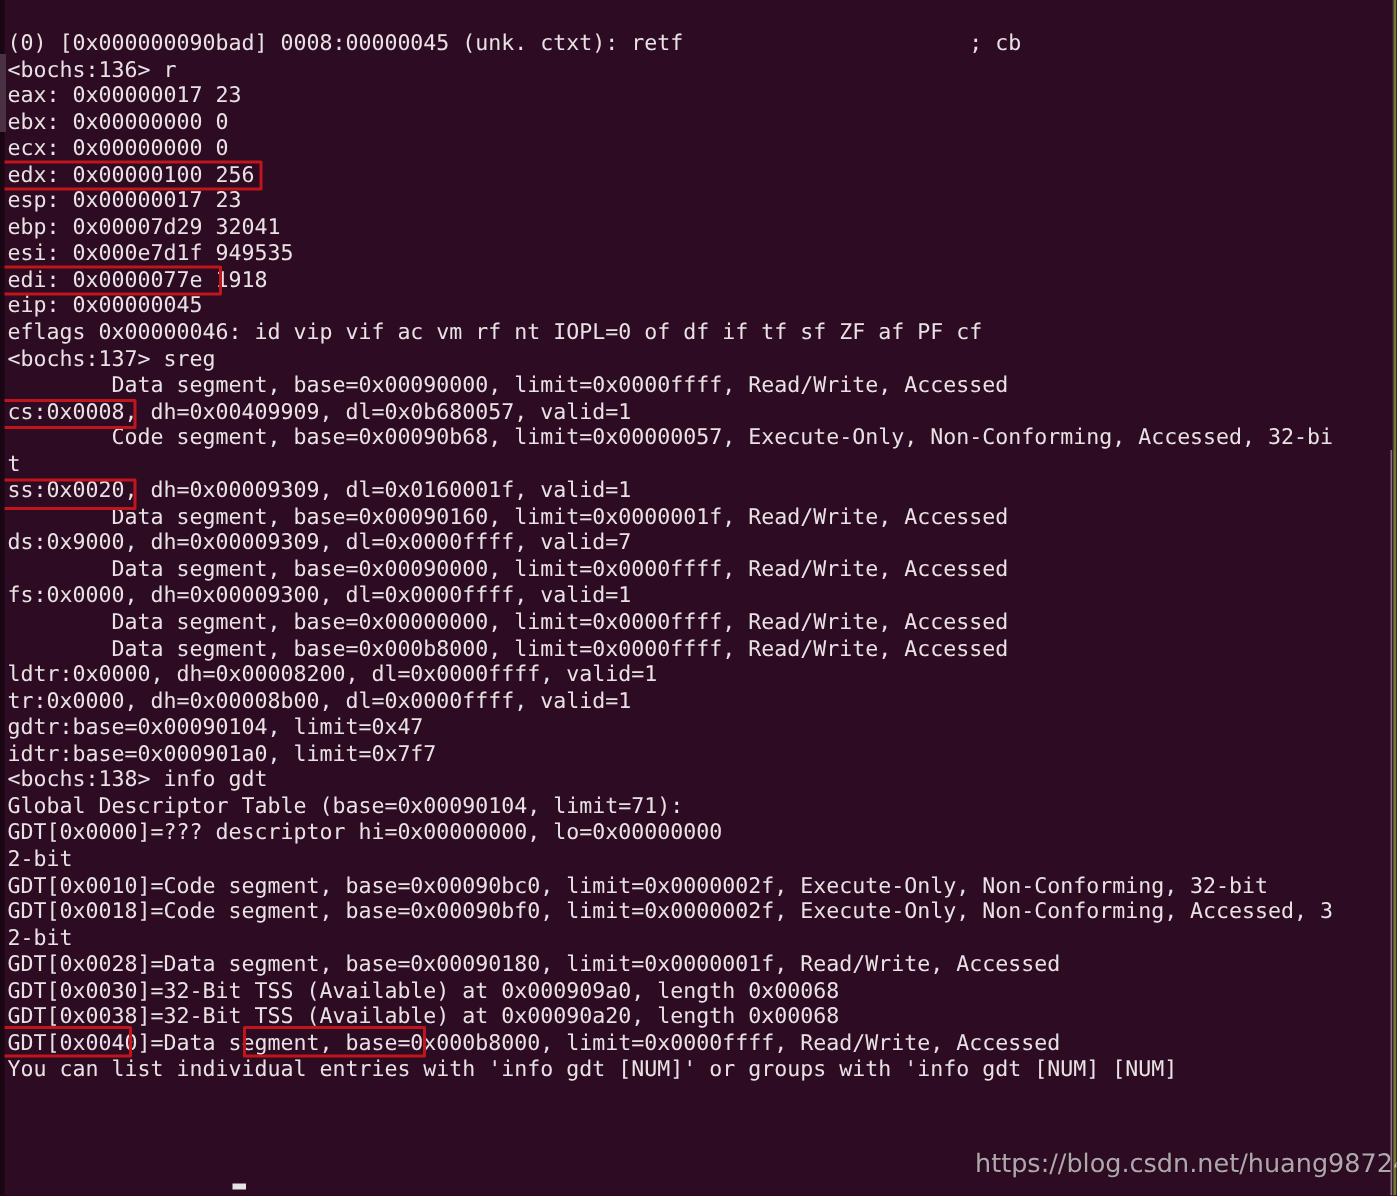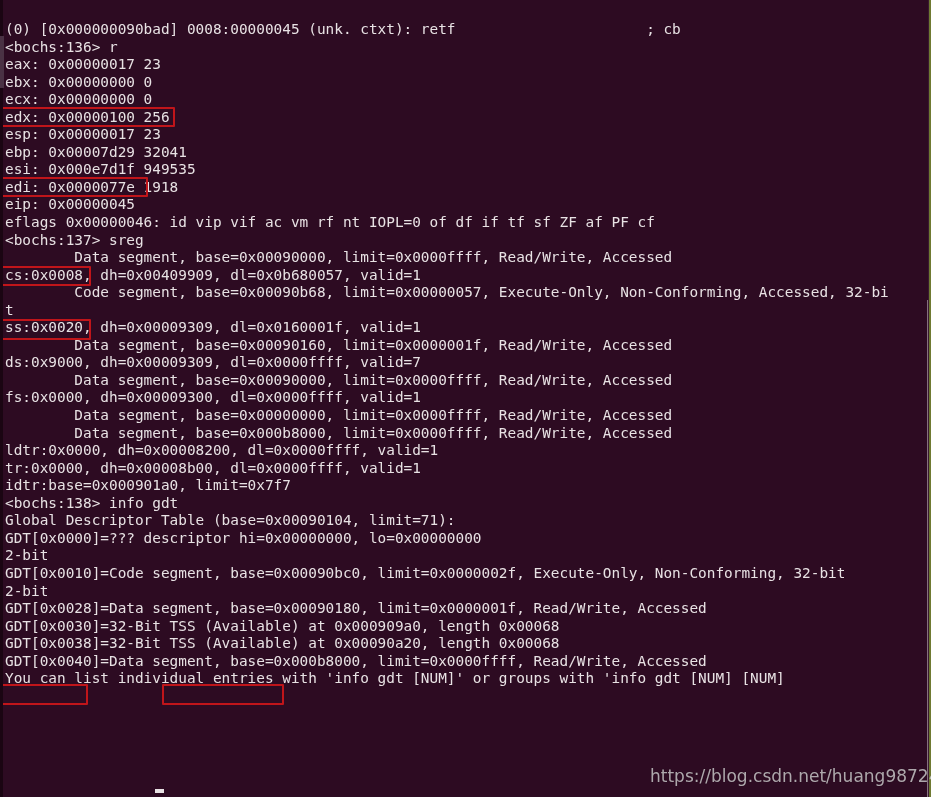--- a/index.html
+++ b/index.html
@@ -146,26 +146,28 @@
       <div class="line">t</div>
       <div class="line">ss:0x0020, dh=0x00009309, dl=0x0160001f, valid=1</div>
       <div class="line">        Data segment, base=0x00090160, limit=0x0000001f, Read/Write, Accessed</div>
       <div class="line">ds:0x9000, dh=0x00009309, dl=0x0000ffff, valid=7</div>
       <div class="line">        Data segment, base=0x00090000, limit=0x0000ffff, Read/Write, Accessed</div>
       <div class="line">fs:0x0000, dh=0x00009300, dl=0x0000ffff, valid=1</div>
       <div class="line">        Data segment, base=0x00000000, limit=0x0000ffff, Read/Write, Accessed</div>
       <div class="line">        Data segment, base=0x000b8000, limit=0x0000ffff, Read/Write, Accessed</div>
       <div class="line">ldtr:0x0000, dh=0x00008200, dl=0x0000ffff, valid=1</div>
       <div class="line">tr:0x0000, dh=0x00008b00, dl=0x0000ffff, valid=1</div>
+      <div class="line">gdtr:base=0x00090104, limit=0x47</div>
       <div class="line">idtr:base=0x000901a0, limit=0x7f7</div>
       <div class="line">&lt;bochs:138&gt; info gdt</div>
       <div class="line">Global Descriptor Table (base=0x00090104, limit=71):</div>
       <div class="line">GDT[0x0000]=??? descriptor hi=0x00000000, lo=0x00000000</div>
       <div class="line">2-bit</div>
       <div class="line">GDT[0x0010]=Code segment, base=0x00090bc0, limit=0x0000002f, Execute-Only, Non-Conforming, 32-bit</div>
+      <div class="line">GDT[0x0018]=Code segment, base=0x00090bf0, limit=0x0000002f, Execute-Only, Non-Conforming, Accessed, 3</div>
       <div class="line">2-bit</div>
       <div class="line">GDT[0x0028]=Data segment, base=0x00090180, limit=0x0000001f, Read/Write, Accessed</div>
       <div class="line">GDT[0x0030]=32-Bit TSS (Available) at 0x000909a0, length 0x00068</div>
       <div class="line">GDT[0x0038]=32-Bit TSS (Available) at 0x00090a20, length 0x00068</div>
       <div class="line">GDT[0x0040]=Data segment, base=0x000b8000, limit=0x0000ffff, Read/Write, Accessed</div>
       <div class="line">You can list individual entries with 'info gdt [NUM]' or groups with 'info gdt [NUM] [NUM]</div>
     </div>
 
   <div id="annotations">
       <div class="anno" style="left: 0px; top: 107px; width: 175px; height: 20px;"></div>

